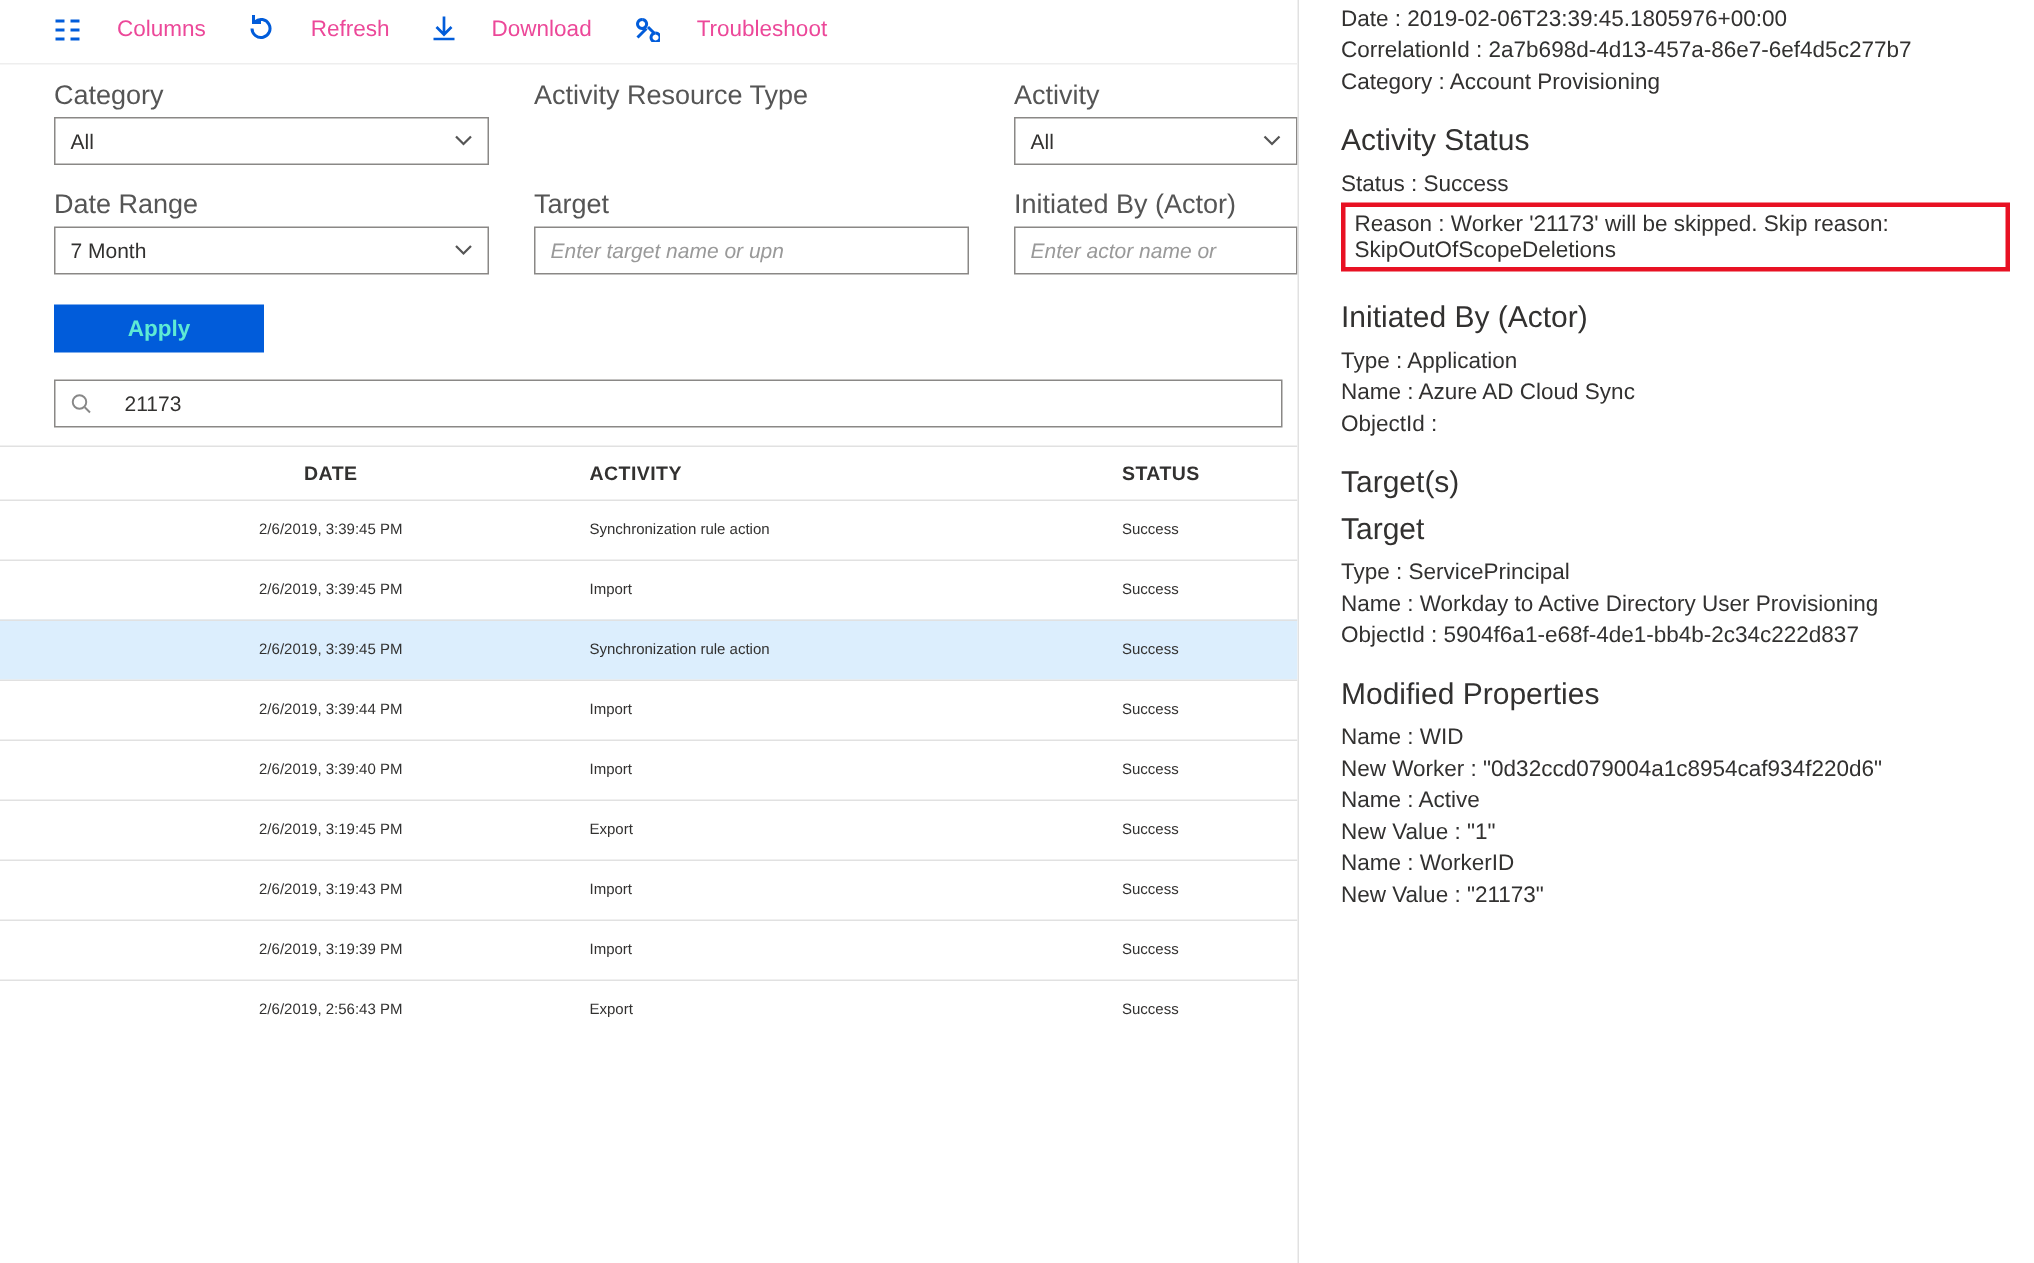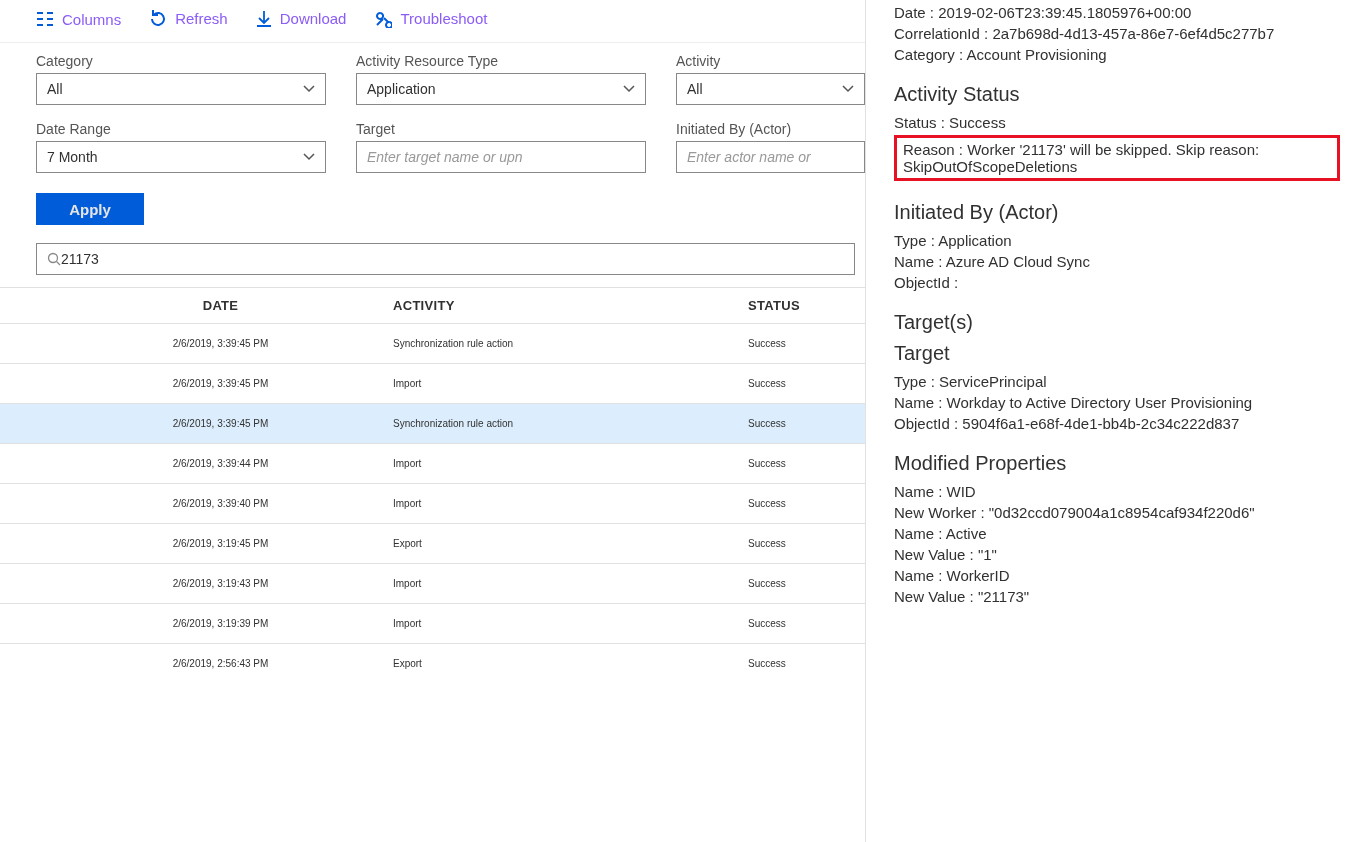--- a/index.html
+++ b/index.html
@@ -20,69 +20,69 @@
       border-right: 1px solid #e1e1e1;
     }
     .toolbar {
       display: flex;
       gap: 28px;
       padding: 0 12px 14px 36px;
       align-items: center;
     }
     .toolbar-btn {
       display: flex;
-      align-items: flex-start;
-      gap: 8px;
-      color: #8b5cf6;
+      align-items: flex-end;
+      gap: 24px;
+      color: #ec4899;
       font-size: 15px;
       cursor: pointer;
       background: none;
       border: none;
     }
     .toolbar-btn .icon { color: #015cda; display: inline-flex; }
     .filters {
       padding: 10px 0 10px 36px;
       display: grid;
       grid-template-columns: 290px 290px 1fr;
       gap: 16px 30px;
       border-top: 1px solid #eee;
     }
     .filter-group { display: flex; flex-direction: column; gap: 4px; }
-    .filter-label { font-size: 14px; color: #555; }
+    .filter-label { font-size: 18px; color: #555; }
     .select, .text-input {
       border: 1px solid #8a8886;
       height: 32px;
       padding: 0 10px;
       font-size: 14px;
       background: #fff;
       display: flex;
       align-items: center;
       justify-content: space-between;
     }
     .select .chev { color: #555; }
     .text-input { color: #999; font-style: italic; }
     .apply-btn {
       background: #015cda;
-      color: #e5e5e5;
+      color: #5eead4;
       border: none;
       font-weight: 600;
       height: 32px;
-      width: 108px;
+      width: 140px;
       font-size: 15px;
       margin: 10px 0 0 36px;
       cursor: pointer;
     }
     .search-wrap { padding: 18px 10px 0 36px; }
     .search-box {
       border: 1px solid #8a8886;
       height: 32px;
       display: flex;
       align-items: center;
       padding: 0 10px;
-      gap: 0;
+      gap: 22px;
     }
     .search-box .sicon { color: #888; }
     .table { margin-top: 12px; }
     .thead {
       display: flex;
       padding: 10px 20px 10px 48px;
       border-top: 1px solid #e1e1e1;
       font-weight: 600;
       font-size: 13px;
       letter-spacing: 0.3px;
@@ -172,28 +172,20 @@
         <span>All</span>
         <span class="chev">
           <svg width="12" height="8" viewBox="0 0 12 8">
               <path d="M1 1 L6 6 L11 1" fill="none" stroke="#555" stroke-width="1.5"></path>
             </svg>
         </span>
       </div>
     </div>
     <div class="filter-group">
       <span class="filter-label">Activity Resource Type</span>
-      <div class="select">
-        <span>Application</span>
-        <span class="chev">
-          <svg width="12" height="8" viewBox="0 0 12 8">
-              <path d="M1 1 L6 6 L11 1" fill="none" stroke="#555" stroke-width="1.5"></path>
-            </svg>
-        </span>
-      </div>
     </div>
     <div class="filter-group">
       <span class="filter-label">Activity</span>
       <div class="select">
         <span>All</span>
         <span class="chev">
           <svg width="12" height="8" viewBox="0 0 12 8">
               <path d="M1 1 L6 6 L11 1" fill="none" stroke="#555" stroke-width="1.5"></path>
             </svg>
         </span>

